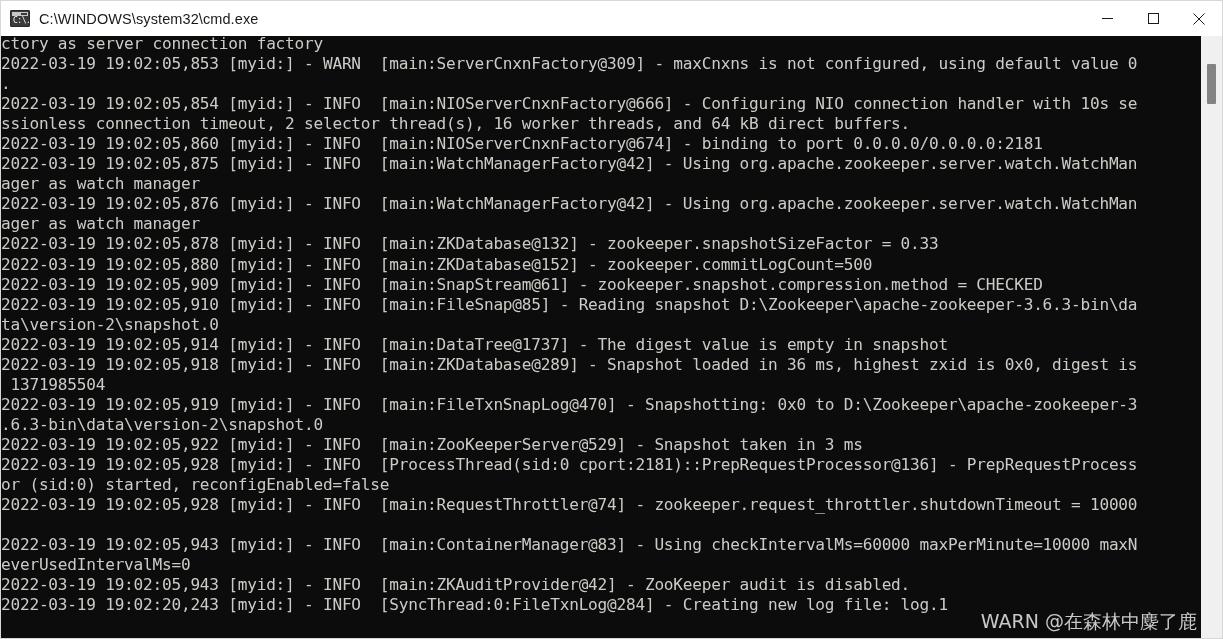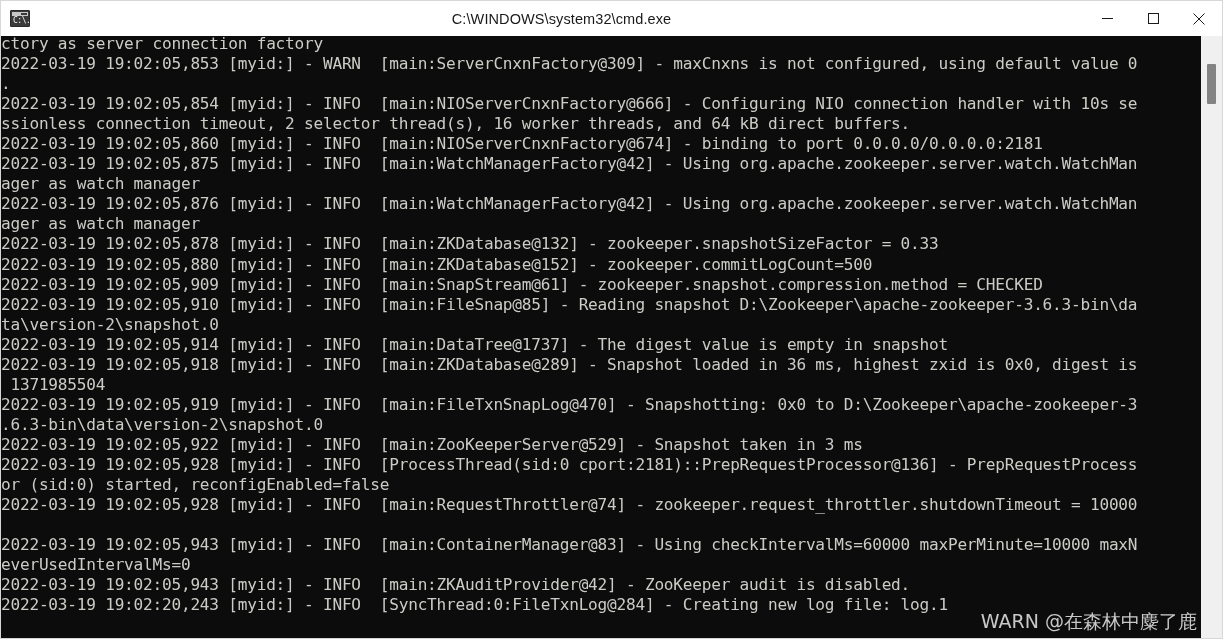--- a/index.html
+++ b/index.html
@@ -75,21 +75,20 @@
     white-space: nowrap;
   }
 
   #title-text {
     font-family: "Liberation Sans", sans-serif;
     font-size: 14.5px;
     color: #1a1a1a;
     white-space: nowrap;
     flex: 1 1 auto;
     letter-spacing: 0.1px;
-    text-align: center;
   }
 
   .win-buttons {
     display: flex;
     height: 35px;
     flex: 0 0 auto;
   }
   .win-btn {
     width: 46px;
     height: 35px;

